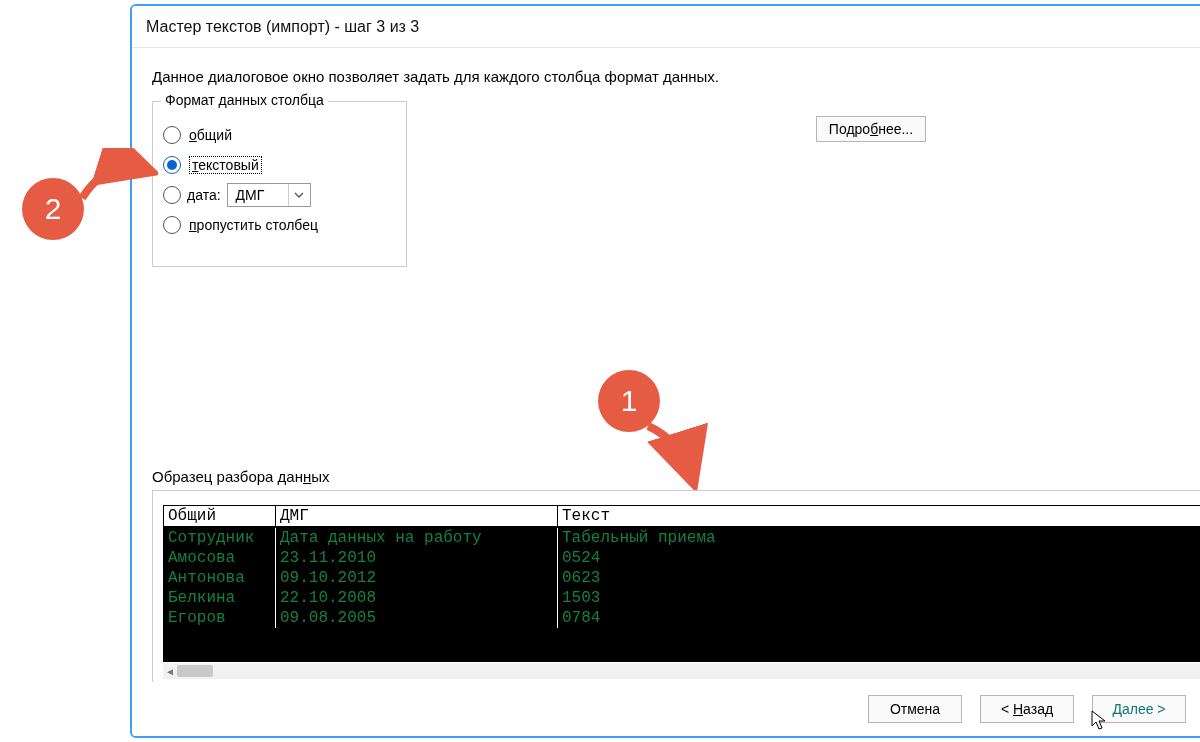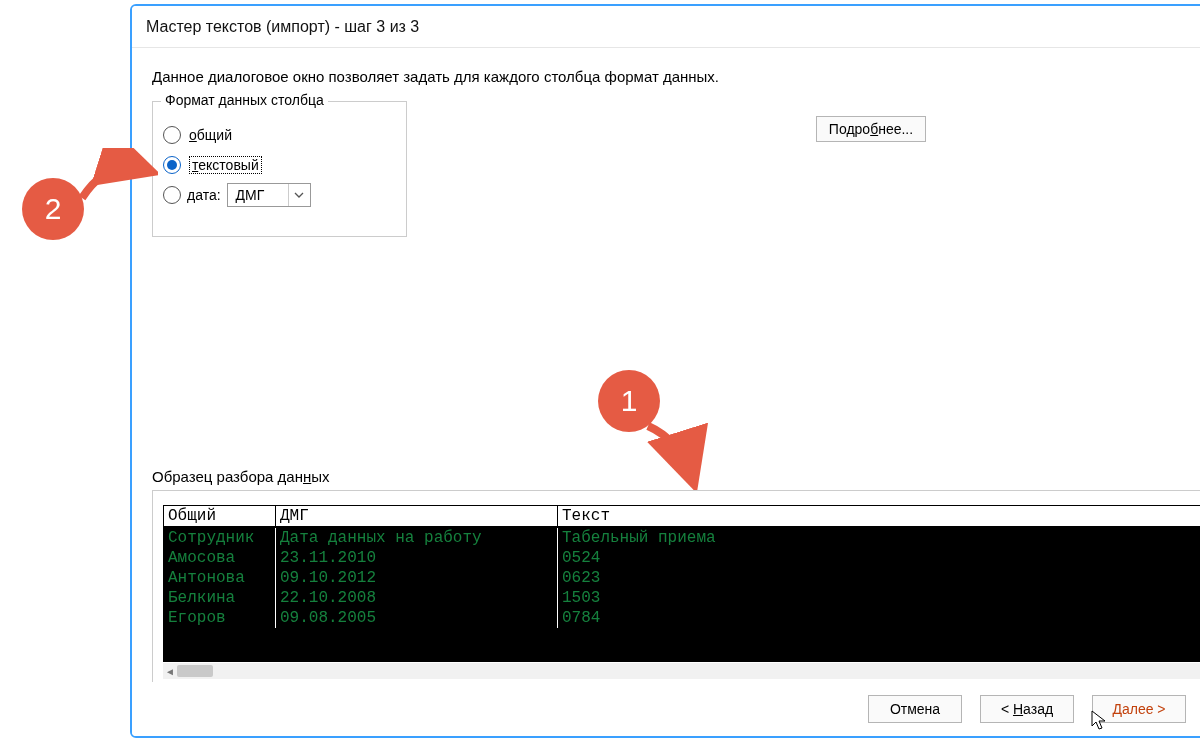--- a/index.html
+++ b/index.html
@@ -200,21 +200,21 @@
     left:0; right:0; bottom:0;
     height:54px;
     display:flex;
     align-items:center;
     justify-content:flex-end;
     gap:18px;
     padding: 0 22px;
     background:#fff;
   }
   .footer .btn { min-width:94px; text-align:center; padding:5px 10px; }
-  .footer .btn.disabled { color:#c2410c; }
+  .footer .btn.disabled { color:#0f766e; }
   .footer .btn.default { border:1.5px solid #2b7ae0; }
   .callout {
     position:absolute;
     width:62px; height:62px;
     background:#e55b44;
     border-radius:50%;
     color:#fff;
     font-size:30px;
     font-weight:400;
     display:flex; align-items:center; justify-content:center;
@@ -266,20 +266,24 @@
         <span class="combo">
           <span class="val">ДМГ</span>
           <span class="arrow">
             <svg width="10" height="10" viewBox="0 0 10 10">
                 <path d="M1 3 L5 7 L9 3" fill="none" stroke="#555" stroke-width="1.3"></path>
               </svg>
           </span>
         </span>
       </div>
 
+      <div class="radio-row">
+        <span class="radio-outer"></span>
+        <span class="radio-label"><span class="ul">п</span><span>ропустить столбец</span></span>
+      </div>
     </div>
 
     <div class="right-panel">
       <div class="more-btn-wrap">
         <span class="btn"><span>Подро<span class="ul">б</span>нее...</span></span>
       </div>
     </div>
 
     <div class="preview-legend"><span>Образец разбора дан<span class="ul">н</span>ых</span></div>
 

